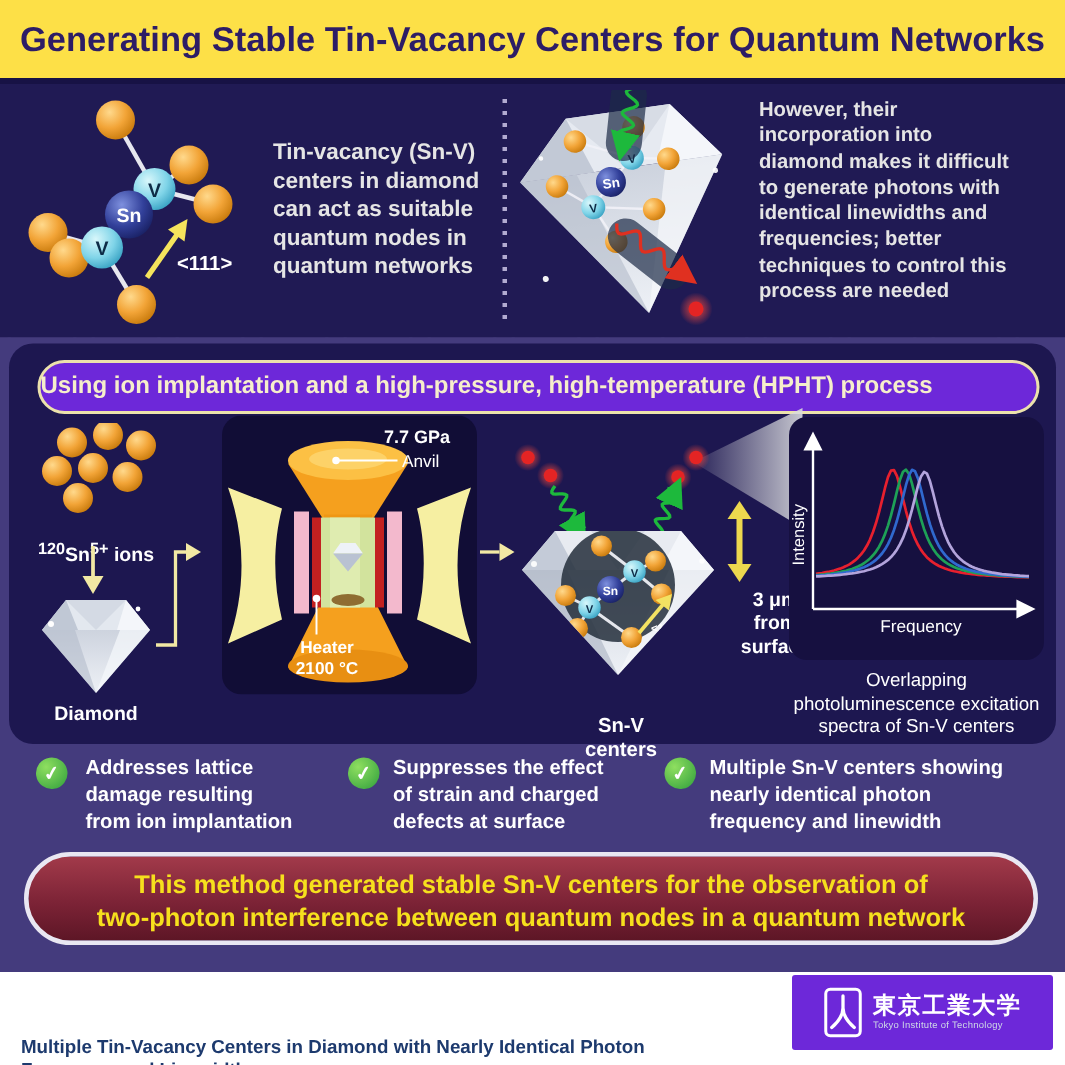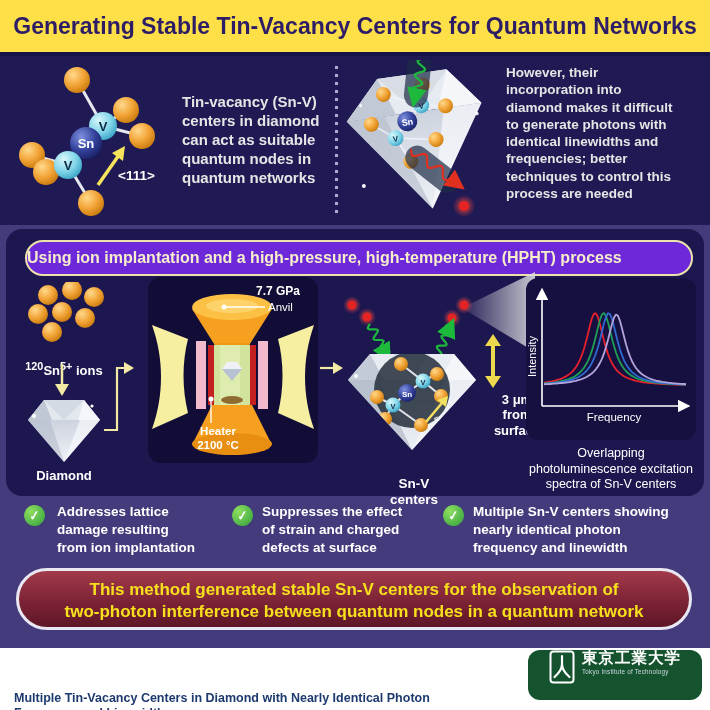--- a/index.html
+++ b/index.html
@@ -30,22 +30,22 @@
   #conclusion{left:16px;top:568px;width:676px;height:62px;border-radius:32px;
     background:linear-gradient(#a23a4a,#7c2336 55%,#5d1626);border:3px solid #e9e7f2;box-sizing:border-box;}
   #conclusion div{margin-top:8px;color:#f6e01d;font-size:17px;font-weight:bold;text-align:center;
     white-space:pre-line;line-height:1.28;}
   
   #footer{left:0;top:648px;width:710px;height:62px;background:#ffffff;}
   #papertitle{left:14px;top:653px;width:470px;color:#1d3a6e;font-size:12.5px;font-weight:bold;
     white-space:pre-line;line-height:1.2;margin-top:38px;}
   #citation{left:14px;top:684px;width:470px;color:#8d8c92;font-size:12px;}
   #citation .it{font-style:italic;}
-  #logo{left:528px;top:650px;width:174px;height:50px;background:#14532d;border-radius:12px;
-    display:flex;justify-content:center;gap:7px;}
+  #logo{left:528px;top:650px;width:174px;height:50px;background:#6d28d9;border-radius:2px;
+    display:flex;align-items:center;justify-content:center;gap:7px;}
   #logo .jp{color:#fff;font-size:15.5px;font-weight:bold;letter-spacing:1px;line-height:1;}
   #logo .en{color:#cfd9e6;font-size:6.3px;margin-top:2px;letter-spacing:.2px;}
   svg text{font-family:"Liberation Sans",sans-serif;}
 </style>
 </head>
 <body>
 
 <div id="poster">
 
   <svg class="abs" style="left:0;top:56px;" width="710" height="592">

